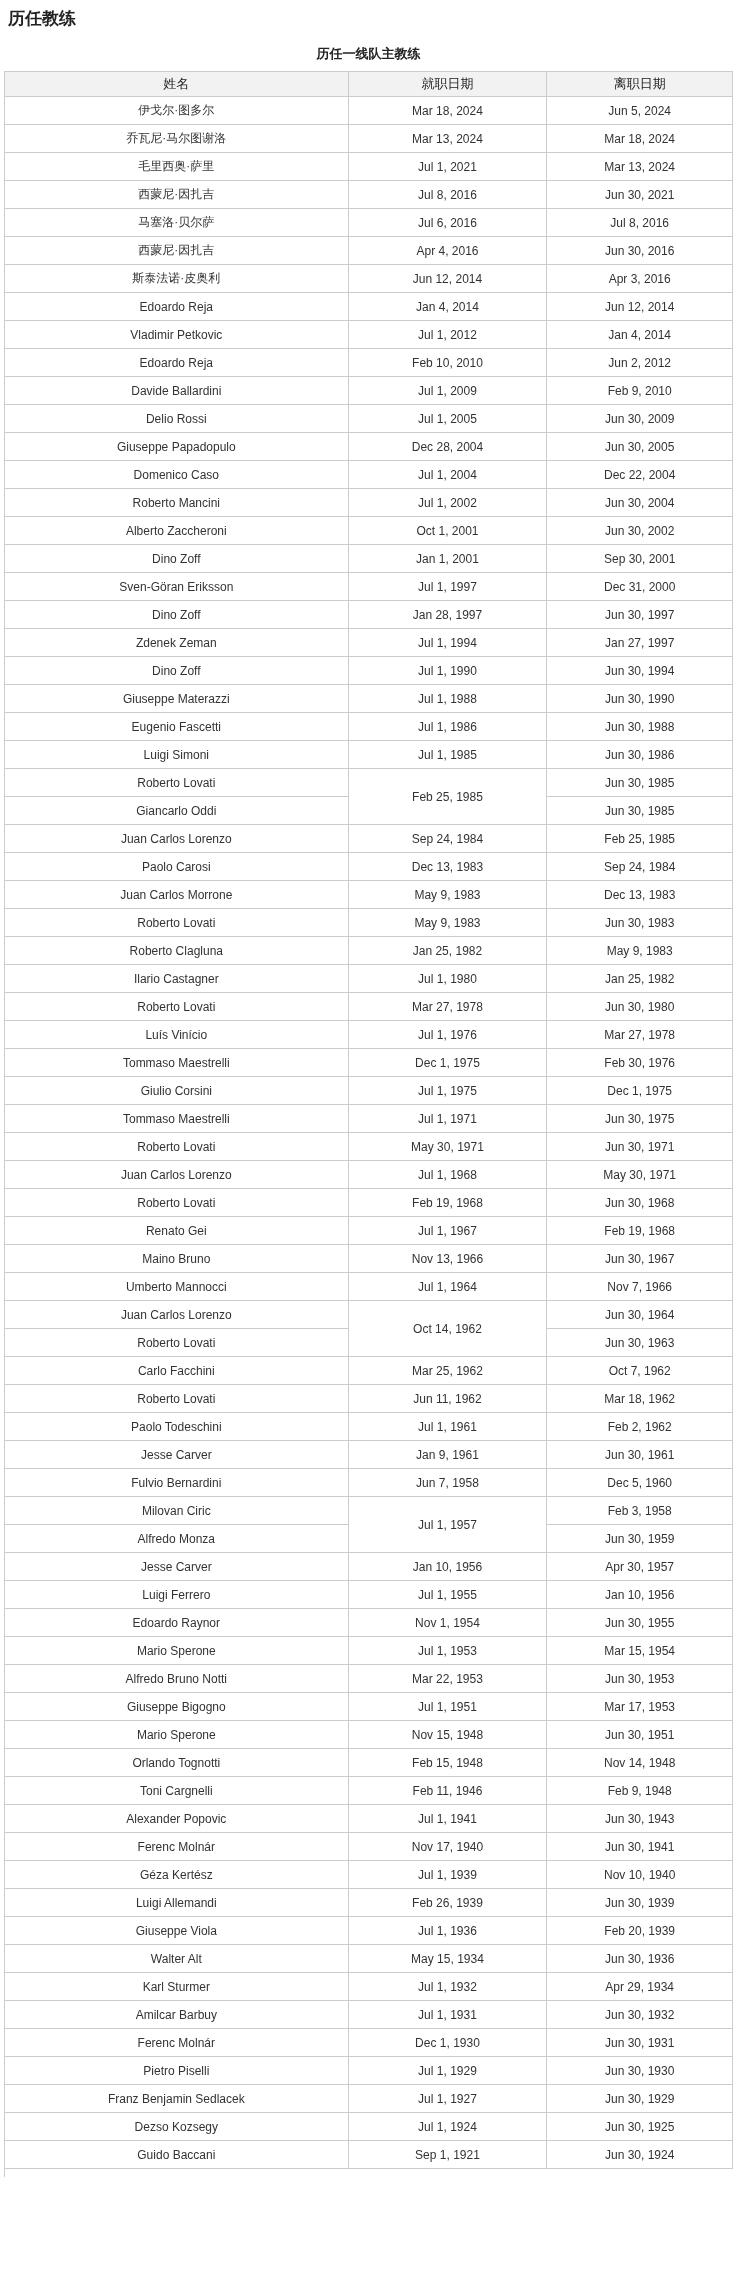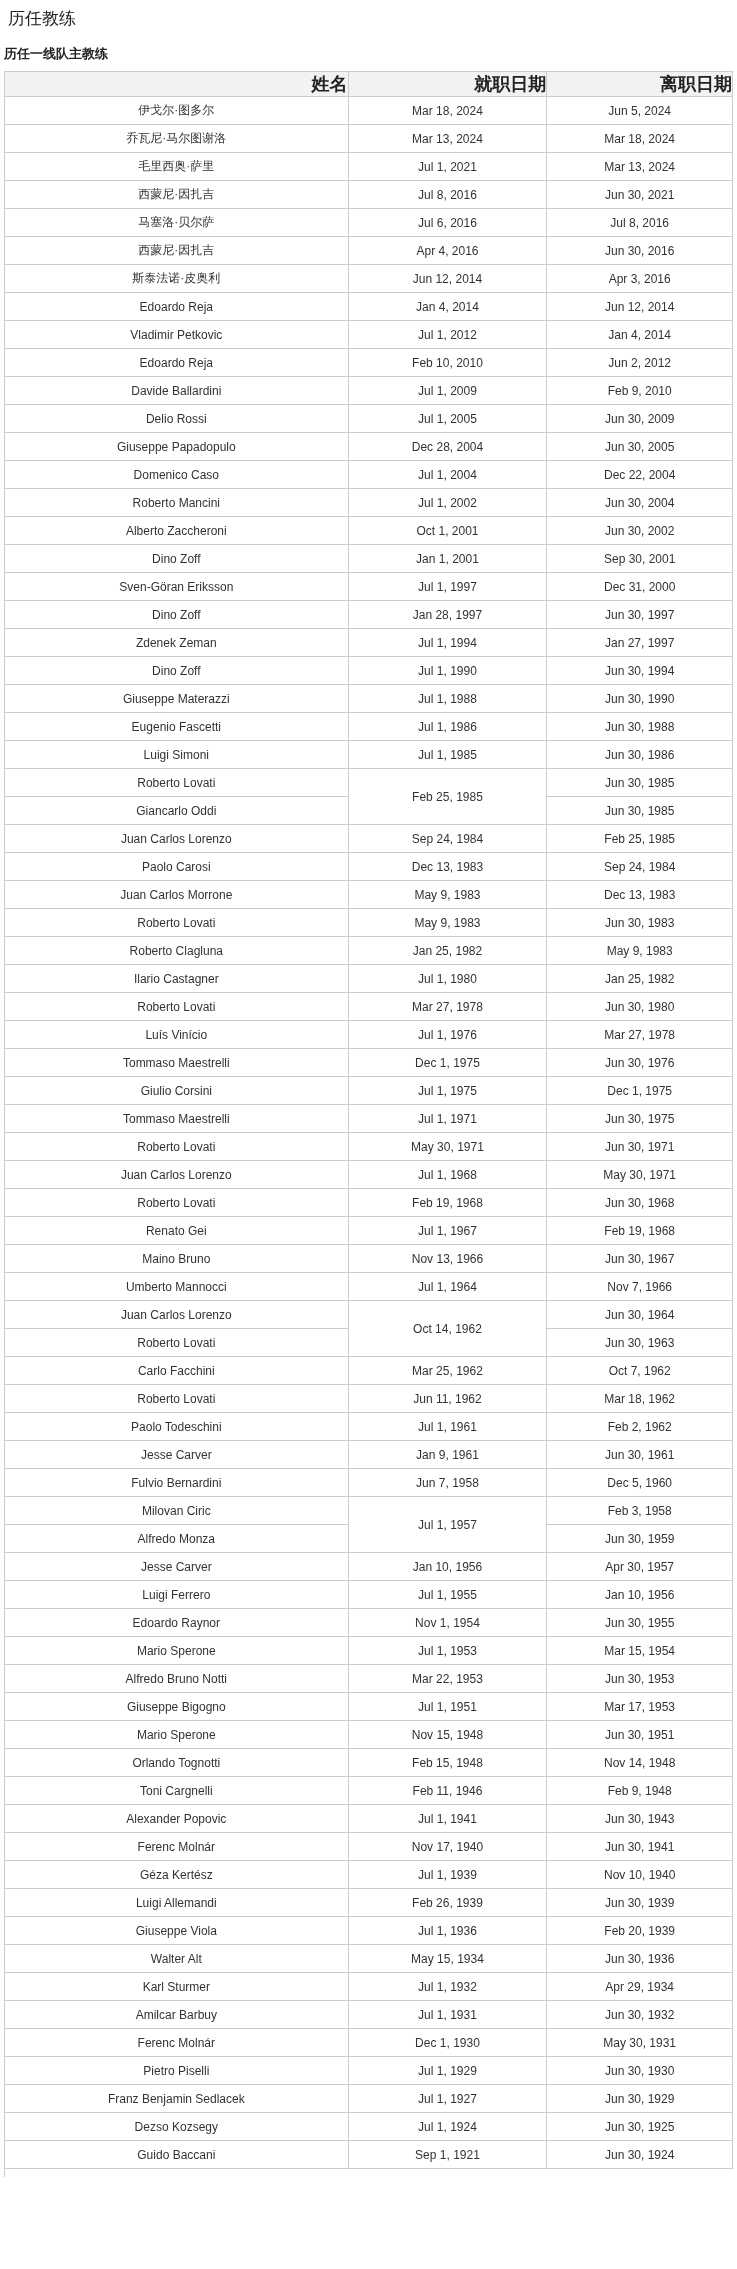--- a/index.html
+++ b/index.html
@@ -15,47 +15,47 @@
     height:2269px;
     overflow:hidden;
     background:#ffffff;
     font-family:"Liberation Sans","DejaVu Sans",sans-serif;
     color:var(--text);
   }
   .page-title{
     margin:8px 0 0 8px;
     font-size:17px;
     line-height:22px;
-    font-weight:normal;
+    font-weight:bold;
     color:var(--title);
   }
   .table-wrap{
     margin:0 4px;
   }
   .table-caption{
     margin-top:16px;
     margin-bottom:9px;
-    text-align:left;
+    text-align:center;
     font-size:13px;
     line-height:16px;
     font-weight:bold;
     color:var(--title);
   }
   table.coaches{
     width:100%;
     border-collapse:collapse;
     table-layout:fixed;
   }
   table.coaches th{
     background:var(--header-bg);
     border:1px solid var(--border);
     height:25px;
-    font-size:18px;
-    font-weight:bold;
-    text-align:right;
+    font-size:13px;
+    font-weight:normal;
+    text-align:center;
     color:var(--title);
     padding:0;
   }
   table.coaches td{
     border:1px solid var(--border);
     height:28px;
     font-size:12px;
     text-align:center;
     vertical-align:middle;
     color:var(--text);
@@ -257,21 +257,21 @@
           <td>Jun 30, 1980</td>
         </tr>
         <tr>
           <td>Luís Vinício</td>
           <td>Jul 1, 1976</td>
           <td>Mar 27, 1978</td>
         </tr>
         <tr>
           <td>Tommaso Maestrelli</td>
           <td>Dec 1, 1975</td>
-          <td>Jun 30, 1976</td>
+          <td>Feb 30, 1976</td>
         </tr>
         <tr>
           <td>Giulio Corsini</td>
           <td>Jul 1, 1975</td>
           <td>Dec 1, 1975</td>
         </tr>
         <tr>
           <td>Tommaso Maestrelli</td>
           <td>Jul 1, 1971</td>
           <td>Jun 30, 1975</td>
@@ -430,21 +430,21 @@
           <td>Apr 29, 1934</td>
         </tr>
         <tr>
           <td>Amilcar Barbuy</td>
           <td>Jul 1, 1931</td>
           <td>Jun 30, 1932</td>
         </tr>
         <tr>
           <td>Ferenc Molnár</td>
           <td>Dec 1, 1930</td>
-          <td>May 30, 1931</td>
+          <td>Jun 30, 1931</td>
         </tr>
         <tr>
           <td>Pietro Piselli</td>
           <td>Jul 1, 1929</td>
           <td>Jun 30, 1930</td>
         </tr>
         <tr>
           <td>Franz Benjamin Sedlacek</td>
           <td>Jul 1, 1927</td>
           <td>Jun 30, 1929</td>

